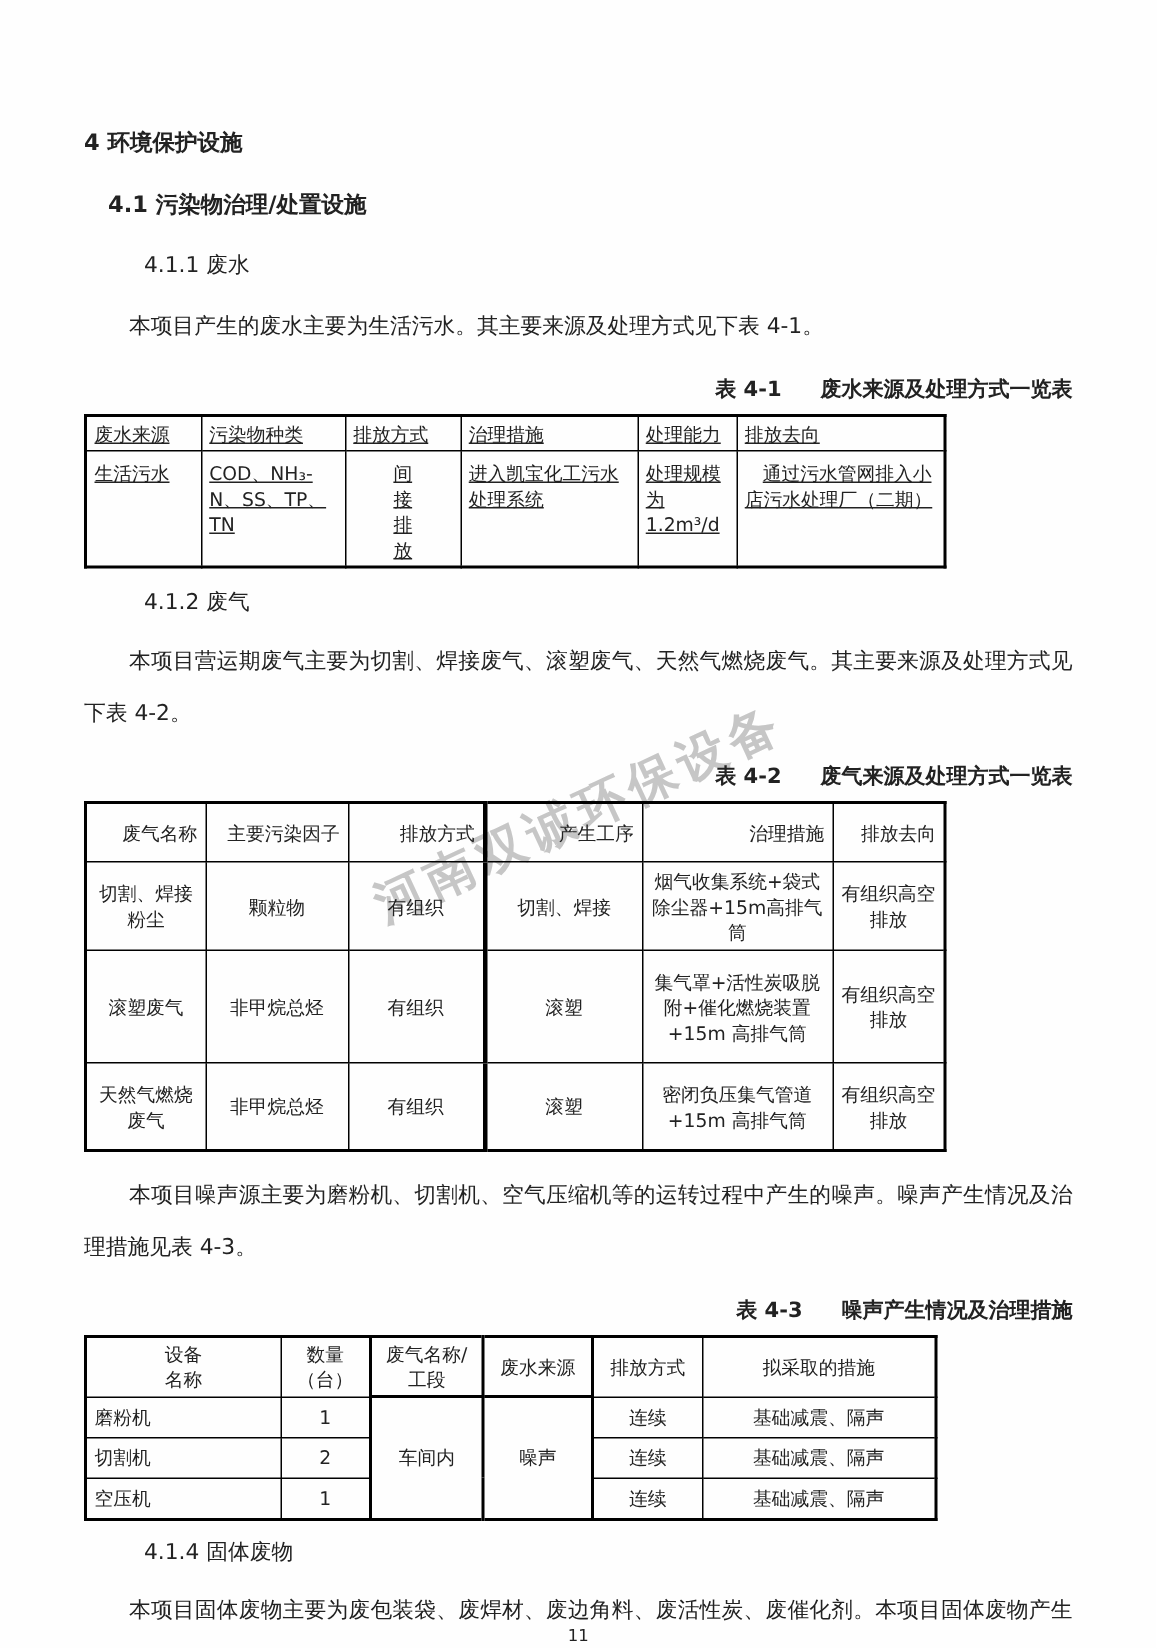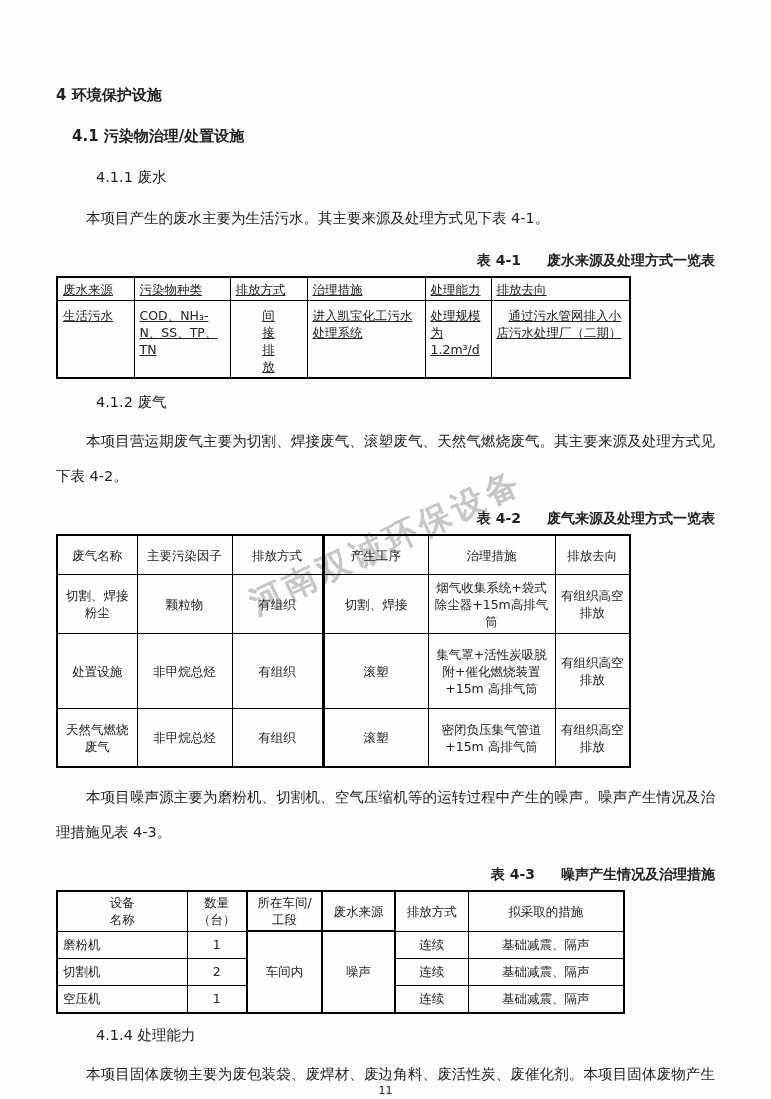--- a/index.html
+++ b/index.html
@@ -57,21 +57,21 @@
   td,th{padding:2px 5px;line-height:17px;overflow:hidden;}
   .pre{white-space:pre-line;}
   
   .t1{width:573px;text-decoration:underline;}
   .t1 th{height:18px;text-align:left;}
   .t1 td{height:66px;vertical-align:top;padding-top:6px;}
   .t1 td.vmode{text-align:center;}
   .t1 td.dest{text-indent:12px;}
   
   .t2{width:573px;}
-  .t2 th{height:34px;text-align:center;vertical-align:middle;}
+  .t2 th{height:34px;text-align:right;vertical-align:middle;}
   .t2 td{text-align:center;vertical-align:middle;}
   .t2 .r1 td{height:54px;}
   .t2 .r2 td{height:70px;}
   .t2 .r3 td{height:53px;}
   .t2 .thickL{border-left-width:3px;}
   
   .t3{width:567px;}
   .t3 th{height:32px;text-align:center;vertical-align:middle;}
   .t3 td{height:22px;text-align:center;vertical-align:middle;}
   .t3 td.dev{text-align:left;}
@@ -156,21 +156,21 @@
       </tr>
       <tr class="r1">
         <td>切割、焊接粉尘</td>
         <td>颗粒物</td>
         <td>有组织</td>
         <td class="thickL">切割、焊接</td>
         <td>烟气收集系统+袋式除尘器+15m高排气筒</td>
         <td>有组织高空排放</td>
       </tr>
       <tr class="r2">
-        <td>处置设施</td>
+        <td>滚塑废气</td>
         <td>非甲烷总烃</td>
         <td>有组织</td>
         <td class="thickL">滚塑</td>
         <td>集气罩+活性炭吸脱附+催化燃烧装置 +15m 高排气筒</td>
         <td>有组织高空排放</td>
       </tr>
       <tr class="r3">
         <td>天然气燃烧废气</td>
         <td>非甲烷总烃</td>
         <td>有组织</td>
@@ -193,21 +193,21 @@
         <col style="width:73px">
           <col style="width:73px">
           <col style="width:156px">
       </colgroup>
       <tbody>
           <tr>
         <th class="pre">设备
 名称</th>
         <th class="pre">数量
 （台）</th>
-        <th class="pre hthick">所在车间/
+        <th class="pre hthick">废气名称/
 工段</th>
         <th class="hthick">废水来源</th>
         <th>排放方式</th>
         <th>拟采取的措施</th>
       </tr>
       <tr>
         <td class="dev">磨粉机</td>
         <td>1</td>
         <td rowspan="3" class="merged">车间内</td>
         <td rowspan="3" class="merged">噪声</td>
@@ -222,20 +222,20 @@
       </tr>
       <tr>
         <td class="dev">空压机</td>
         <td>1</td>
         <td>连续</td>
         <td>基础减震、隔声</td>
       </tr>
     </tbody>
       </table>
 
-    <div class="h3 tight2">4.1.4 处理能力</div>
+    <div class="h3 tight2">4.1.4 固体废物</div>
     <p class="body-p">本项目固体废物主要为废包装袋、废焊材、废边角料、废活性炭、废催化剂。本项目固体废物产生及处理方式见下表 4-4。</p>
 
   </div>
 
   <div class="page-number">11</div>
 
 </div>
 
 </body></html>

